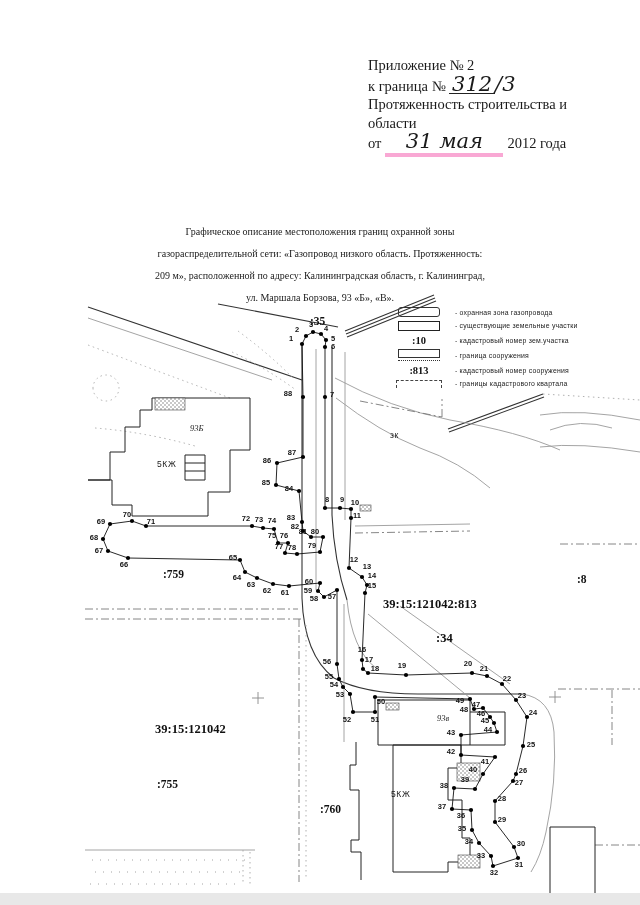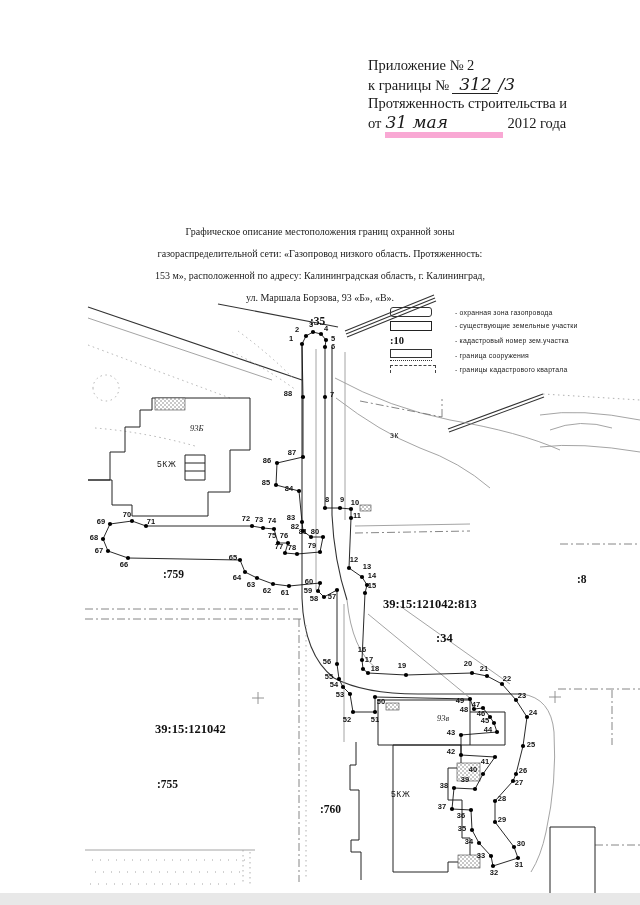--- a/index.html
+++ b/index.html
@@ -1,33 +1,33 @@
 <!DOCTYPE html>
 <html><head>
 <meta charset="utf-8">
 <style>
   html,body{margin:0;padding:0;background:#e8e8e8;}
   .page{position:relative;width:640px;height:893px;margin:0 auto;background:#ffffff;
         font-family:"Liberation Serif",serif;color:#1a1a1a;overflow:hidden;padding-left:33px;}
 
   
   .hdr{position:absolute;left:368px;top:56px;width:262px;font-size:14.5px;line-height:18.6px;}
-  .hw{font-family:"DejaVu Serif",serif;font-style:italic;font-size:17px;}
+  .hw{font-family:"DejaVu Serif",serif;font-style:italic;font-size:21px;}
   .u{display:inline-block;min-width:46px;border-bottom:1px solid #222;text-align:center;}
-  .fill{display:inline-block;width:118px;border-bottom:6px solid #f9a8d4;text-align:left;margin:0 4px;}
+  .fill{display:inline-block;width:118px;border-bottom:4px solid #f9a8d4;text-align:center;margin:0 4px;}
 
   
   .ttl{position:absolute;left:28px;top:221px;width:584px;text-align:center;
        font-size:10px;line-height:22px;}
 
   
   .legend{position:absolute;left:390px;top:303px;width:248px;font-family:"Liberation Sans",sans-serif;}
   .lg-title{font-size:7.2px;letter-spacing:.3px;color:#222;margin:0 0 4px 65px;}
   .lg-row{display:flex;align-items:center;margin-bottom:3.8px;}
-  .lg-sym{width:58px;flex:none;display:flex;justify-content:flex-start;align-items:center;margin-right:7px;}
+  .lg-sym{width:58px;flex:none;display:flex;justify-content:center;align-items:center;margin-right:7px;}
   .lg-lab{font-size:6.9px;color:#222;letter-spacing:.2px;white-space:nowrap;}
   .s-zone{width:40px;height:8px;border:1px solid #333;border-radius:3px;}
   .s-parcel{width:40px;height:8px;border:1.6px solid #222;}
   .s-b{display:flex;flex-direction:column;align-items:stretch;width:42px;}
   .s-br{height:7px;border:1px solid #333;}
   .s-bd{border-top:1px dotted #333;margin-top:2px;}
   .s-quarter{width:44px;height:7px;border:1px dashed #444;border-bottom:none;}
   .s-txt{font-family:"Liberation Serif",serif;font-weight:bold;font-size:10.5px;color:#111;}
 
   
@@ -47,30 +47,31 @@
   .bldl{font-family:"Liberation Sans",sans-serif;font-size:8.5px;letter-spacing:.6px;fill:#222;}
   .cross{stroke:#888;stroke-width:0.9;fill:none;}
 </style>
 </head>
 <body>
 
 <div class="page">
 
   <div class="hdr">
     <div>Приложение № 2</div>
-    <div><span>к границы №</span>
+    <div><span>к граница №</span>
       <span class="hw u">312</span><span class="hw">/3</span></div>
     <div>Протяженность строительства и</div>
+    <div>области</div>
     <div><span>от</span><span class="fill"><span class="hw">31 мая</span></span><span>2012 года</span></div>
   </div>
 
   <div class="ttl">
     <div>Графическое описание местоположения границ охранной зоны</div>
     <div>газораспределительной сети: «Газопровод низкого область. Протяженность:</div>
-    <div>153 м», расположенной по адресу: Калининградская область, г. Калининград,</div>
+    <div>209 м», расположенной по адресу: Калининградская область, г. Калининград,</div>
     <div>ул. Маршала Борзова, 93 «Б», «В».</div>
   </div>
 
   <svg width="640" height="905" viewBox="0 0 640 905">
     <defs>
       <pattern id="stip" width="4" height="4" patternUnits="userSpaceOnUse">
         <rect width="4" height="4" fill="#ffffff"></rect>
         <circle cx="1" cy="1" r="0.7" fill="#666"></circle>
         <circle cx="3" cy="3" r="0.7" fill="#666"></circle>
       </pattern>
@@ -354,20 +355,26 @@
           <div class="lg-sym">
             <div class="s-b">
               <div class="s-br"></div>
               <div class="s-bd"></div>
             </div>
           </div>
           <div class="lg-lab">- граница сооружения</div>
         </div>
         <div class="lg-row">
           <div class="lg-sym">
+            <span class="s-txt">:813</span>
+          </div>
+          <div class="lg-lab">- кадастровый номер сооружения</div>
+        </div>
+        <div class="lg-row">
+          <div class="lg-sym">
             <div class="s-quarter"></div>
           </div>
           <div class="lg-lab">- границы кадастрового квартала</div>
         </div>
       </div>
   </div>
 
 </div>
 
 </body></html>

